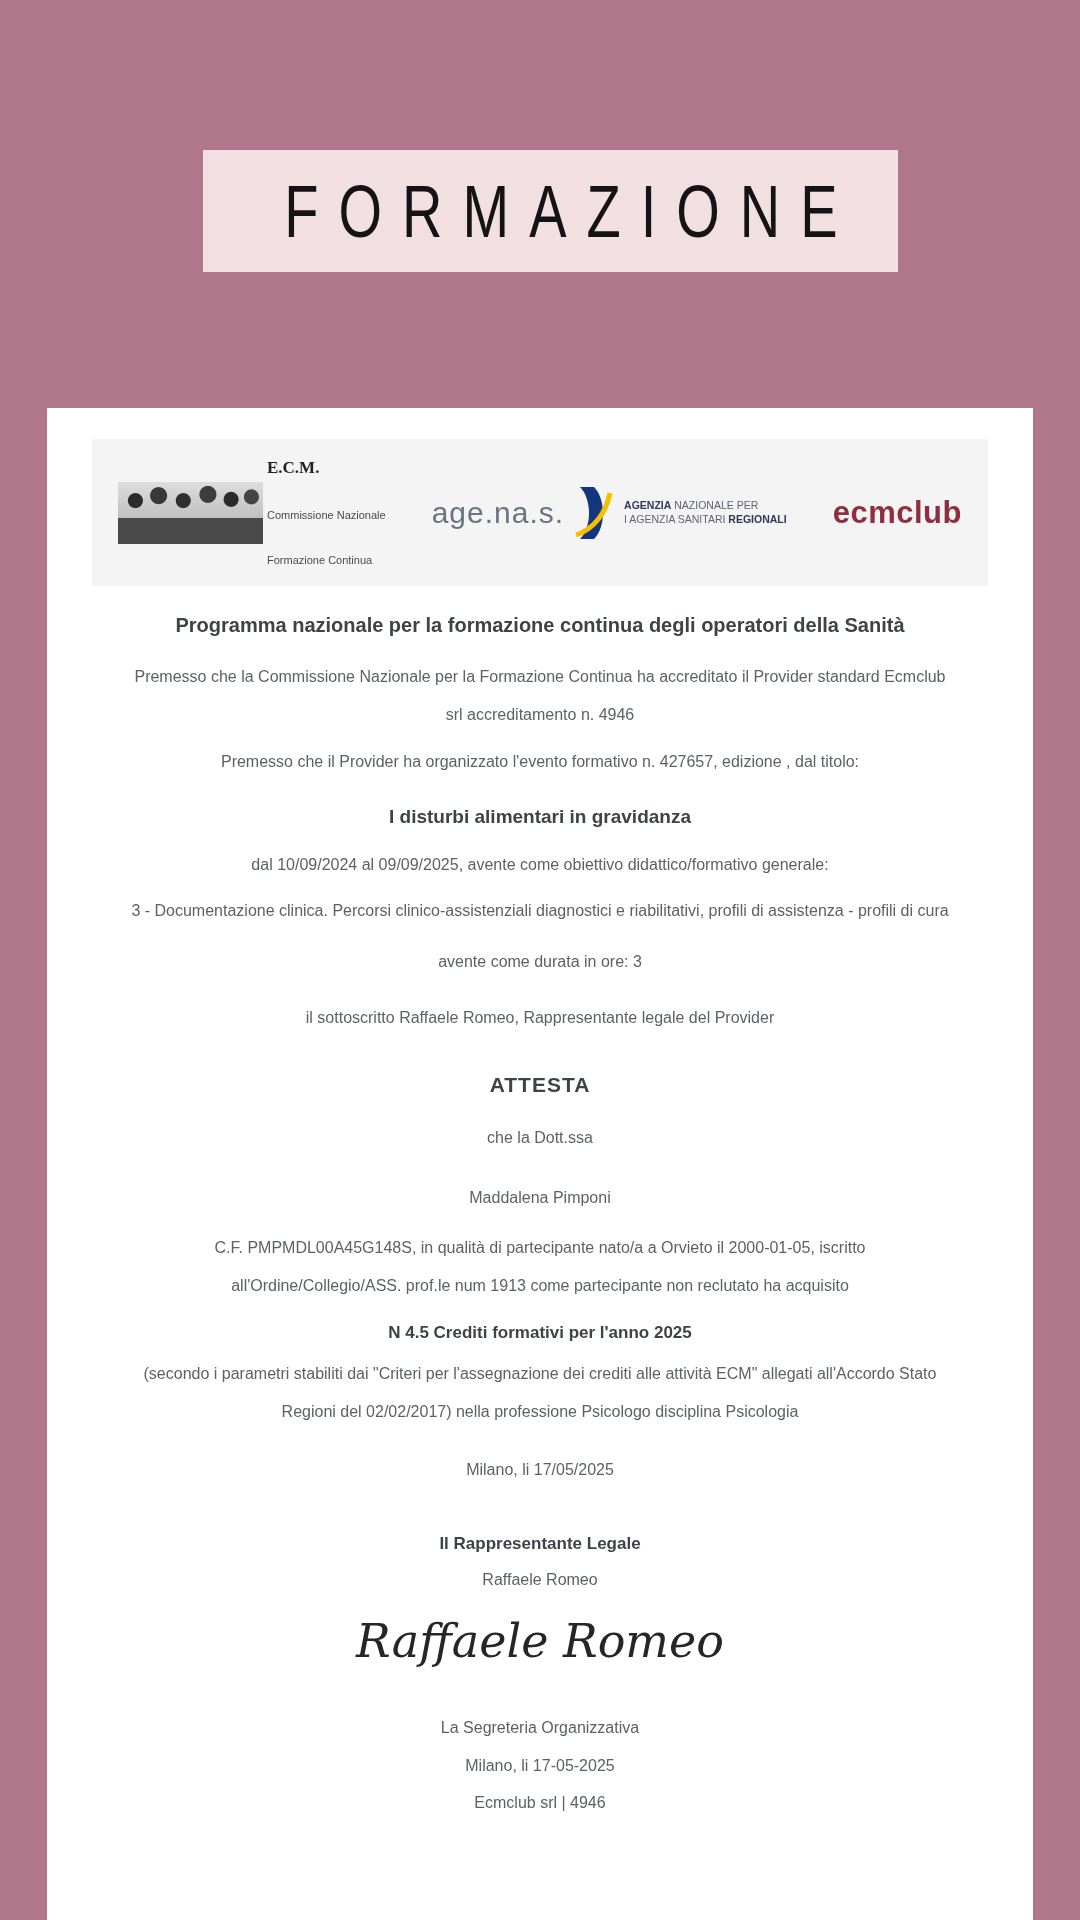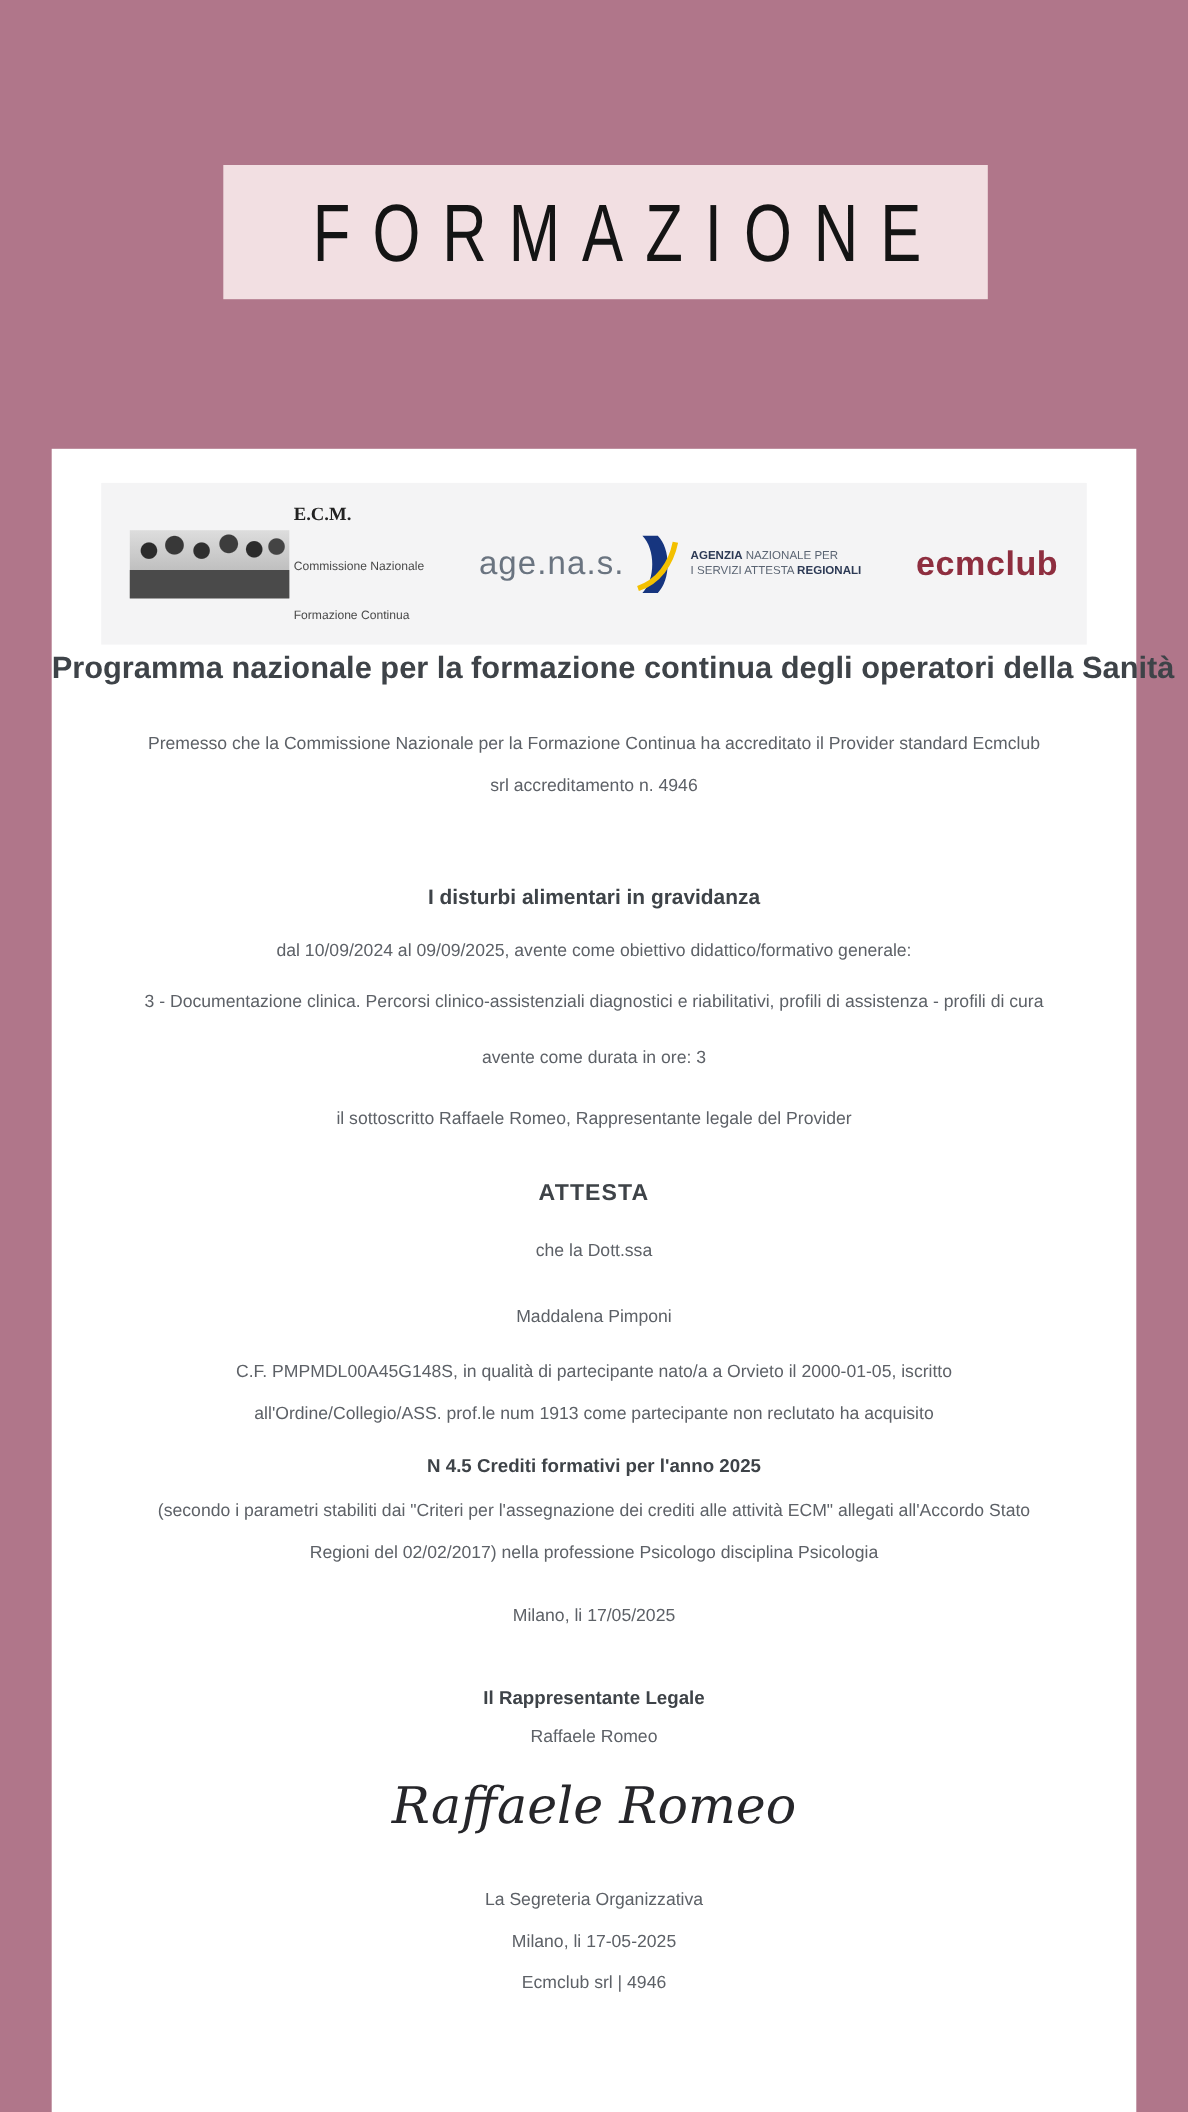--- a/index.html
+++ b/index.html
@@ -55,21 +55,21 @@
   .agenas-tagline .bold-part { font-weight:bold; color:#2d3a55; }
 
   .ecmclub-wordmark { font-size:31px; font-weight:bold; color:#8e2e3f; letter-spacing:0.5px; }
 
   
   .line {
     position:absolute; left:0; width:100%; text-align:center;
     color:#5d6167; font-size:16px; line-height:38px; white-space:nowrap;
   }
   .bold { font-weight:bold; color:#3e4348; }
-  .doc-title  { top:180px; font-size:28px; }
+  .doc-title  { top:198px; font-size:20px; }
   .attesta    { top:658px; font-size:21px; letter-spacing:1px; }
   .course     { top:390px; font-size:19px; }
   .credits    { top:906px; font-size:17px; }
   .rep-title  { top:1117px; font-size:17px; }
   .signature {
     position:absolute; left:0; width:100%; top:1206px; text-align:center;
     font-family:"DejaVu Serif", serif; font-style:italic; font-size:46px;
     color:#26262a; white-space:nowrap;
   }
 </style>
@@ -94,33 +94,34 @@
     </div>
 
     <div class="agenas-logo">
       <span class="agenas-wordmark">age.na.s.</span>
       <svg width="44" height="56" viewBox="0 0 44 56">
         <path d="M8 2 L22 2 C34 14 34 42 22 54 L8 54 C20 42 20 14 8 2 Z" fill="#16357f"></path>
         <path d="M4 50 C 22 44 34 28 38 8" stroke="#f3c000" stroke-width="5" fill="none"></path>
       </svg>
       <div class="agenas-tagline">
         <span><span class="bold-part">AGENZIA</span><span> NAZIONALE PER</span></span>
-        <span><span>I SERVIZI ATTESTA </span><span class="bold-part">REGIONALI</span></span>
+        <span><span>I AGENZIA SANITARI </span><span class="bold-part">REGIONALI</span></span>
       </div>
     </div>
 
     <div class="ecmclub-wordmark">ecmclub</div>
 
   </div>
 
   <div class="line bold doc-title">Programma nazionale per la formazione continua degli operatori della Sanità</div>
 
   <div class="line" style="top:250px">Premesso che la Commissione Nazionale per la Formazione Continua ha accreditato il Provider standard Ecmclub</div>
   <div class="line" style="top:288px">srl accreditamento n. 4946</div>
 
+  <div class="line" style="top:335px">Premesso che il Provider ha organizzato l'evento formativo n. 427657, edizione , dal titolo:</div>
 
   <div class="line bold course">I disturbi alimentari in gravidanza</div>
 
   <div class="line" style="top:438px">dal 10/09/2024 al 09/09/2025, avente come obiettivo didattico/formativo generale:</div>
   <div class="line" style="top:484px">3 - Documentazione clinica. Percorsi clinico-assistenziali diagnostici e riabilitativi, profili di assistenza - profili di cura</div>
   <div class="line" style="top:535px">avente come durata in ore: 3</div>
   <div class="line" style="top:591px">il sottoscritto Raffaele Romeo, Rappresentante legale del Provider</div>
 
   <div class="line bold attesta">ATTESTA</div>
 

